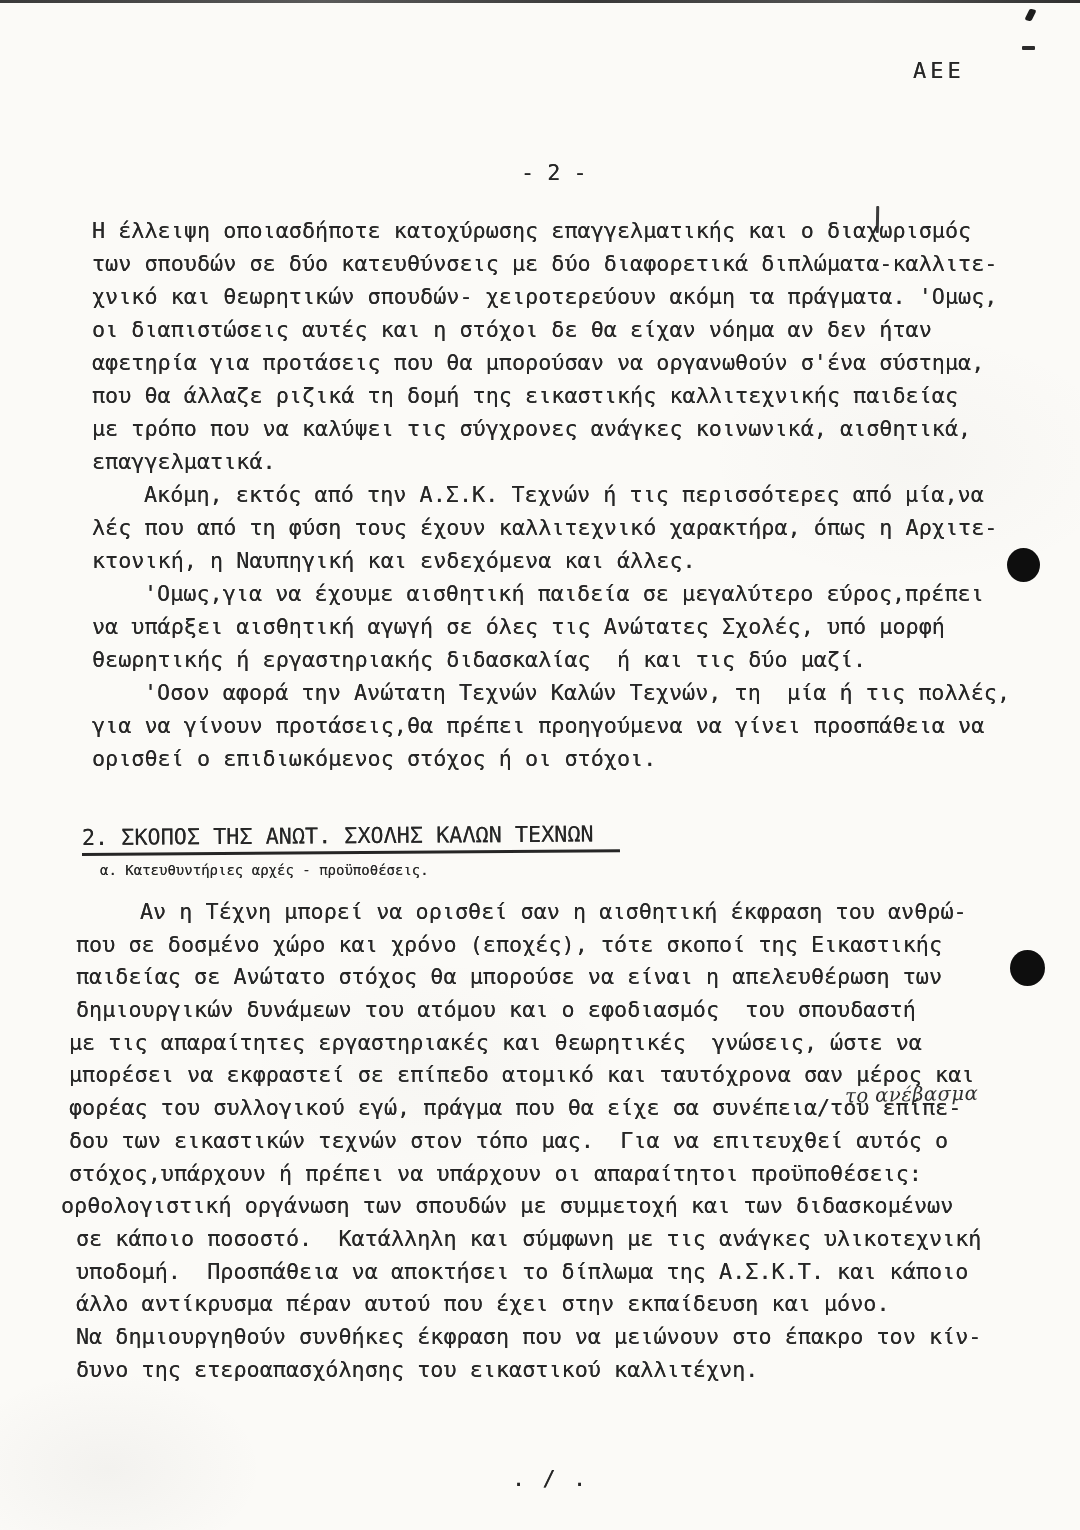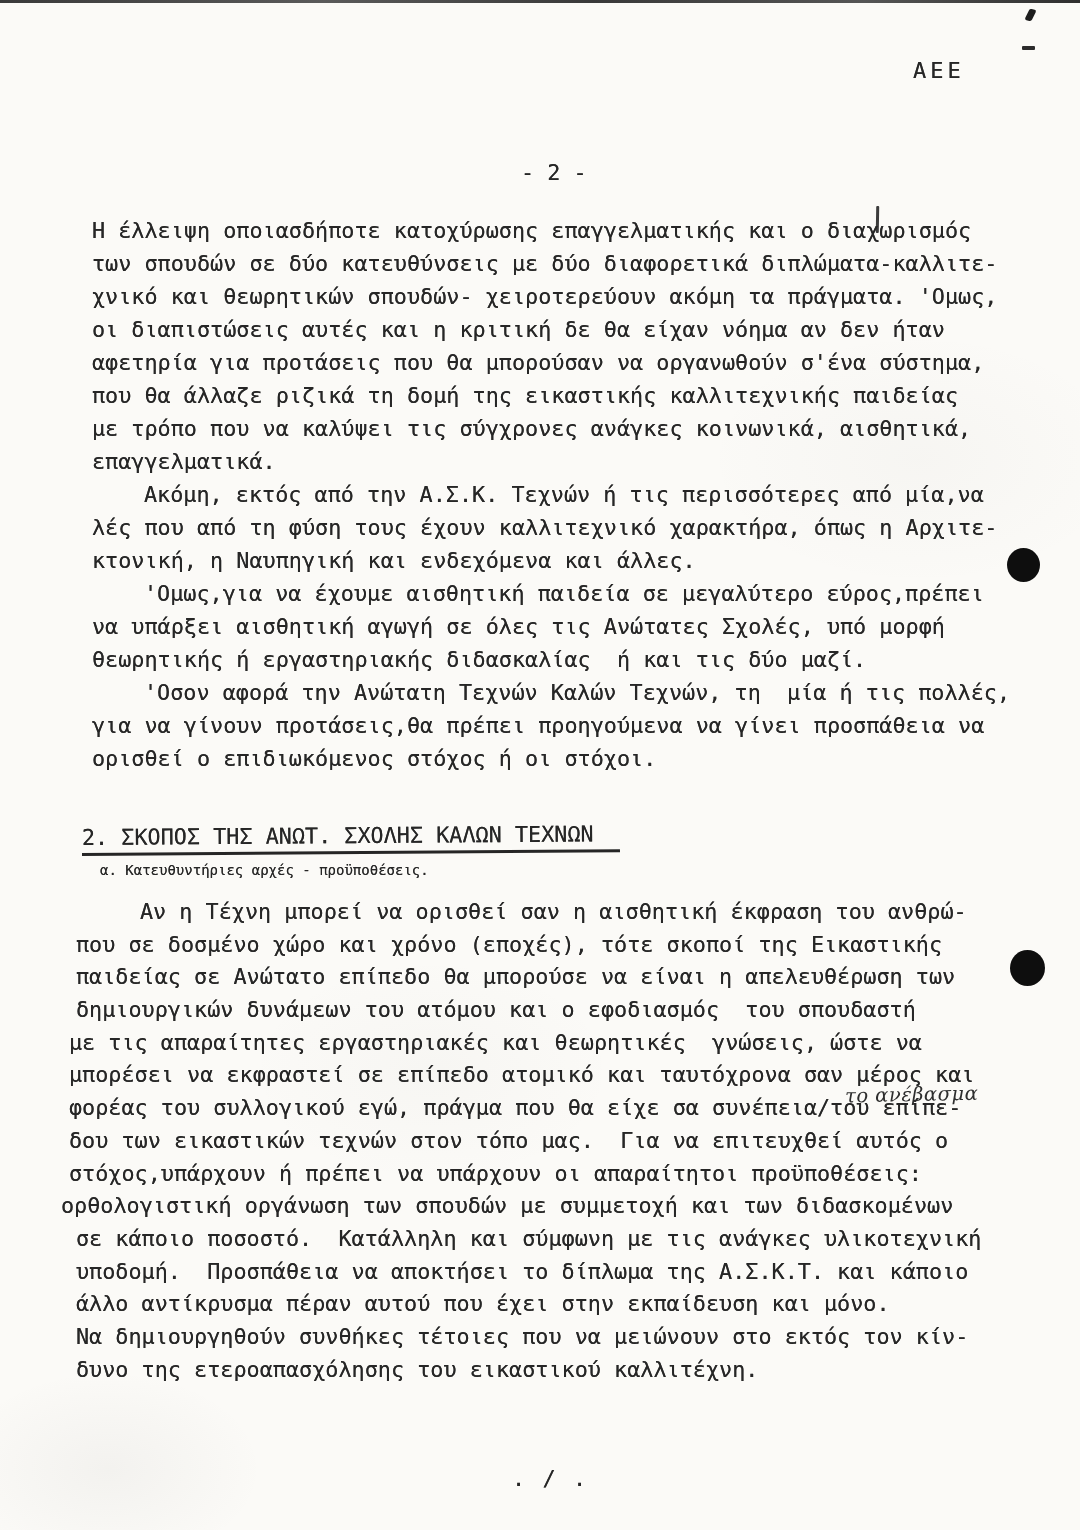--- a/index.html
+++ b/index.html
@@ -93,21 +93,21 @@
   <div class="stray-tick"></div>
 
   <div class="header-right">AEE</div>
 
   <div class="page-number">- 2 -</div>
 
   <div class="tblock block-a">
       <div class="tline">Η έλλειψη οποιασδήποτε κατοχύρωσης επαγγελματικής και ο διαχωρισμός</div>
       <div class="tline">των σπουδών σε δύο κατευθύνσεις με δύο διαφορετικά διπλώματα-καλλιτε-</div>
       <div class="tline">χνικό και θεωρητικών σπουδών- χειροτερεύουν ακόμη τα πράγματα. 'Ομως,</div>
-      <div class="tline">οι διαπιστώσεις αυτές και η κριτική δε θα είχαν νόημα αν δεν ήταν</div>
+      <div class="tline">οι διαπιστώσεις αυτές και η στόχοι δε θα είχαν νόημα αν δεν ήταν</div>
       <div class="tline">αφετηρία για προτάσεις που θα μπορούσαν να οργανωθούν σ'ένα σύστημα,</div>
       <div class="tline">που θα άλλαζε ριζικά τη δομή της εικαστικής καλλιτεχνικής παιδείας</div>
       <div class="tline">με τρόπο που να καλύψει τις σύγχρονες ανάγκες κοινωνικά, αισθητικά,</div>
       <div class="tline">επαγγελματικά.</div>
       <div class="tline indent">Ακόμη, εκτός από την Α.Σ.Κ. Τεχνών ή τις περισσότερες από μία,να</div>
       <div class="tline">λές που από τη φύση τους έχουν καλλιτεχνικό χαρακτήρα, όπως η Αρχιτε-</div>
       <div class="tline">κτονική, η Ναυπηγική και ενδεχόμενα και άλλες.</div>
       <div class="tline indent">'Ομως,για να έχουμε αισθητική παιδεία σε μεγαλύτερο εύρος,πρέπει</div>
       <div class="tline">να υπάρξει αισθητική αγωγή σε όλες τις Ανώτατες Σχολές, υπό μορφή</div>
       <div class="tline">θεωρητικής ή εργαστηριακής διδασκαλίας  ή και τις δύο μαζί.</div>
@@ -118,32 +118,32 @@
 
   <div class="heading">
     <span class="heading-text">2. ΣΚΟΠΟΣ ΤΗΣ ΑΝΩΤ. ΣΧΟΛΗΣ ΚΑΛΩΝ ΤΕΧΝΩΝ</span>
   </div>
 
   <div class="subheading">α. Κατευθυντήριες αρχές - προϋποθέσεις.</div>
 
   <div class="tblock block-b">
       <div class="tline indent">Αν η Τέχνη μπορεί να ορισθεί σαν η αισθητική έκφραση του ανθρώ-</div>
       <div class="tline">που σε δοσμένο χώρο και χρόνο (εποχές), τότε σκοποί της Εικαστικής</div>
-      <div class="tline">παιδείας σε Ανώτατο επίπεδο θα μπορούσε να είναι η απελευθέρωση των</div>
+      <div class="tline">παιδείας σε Ανώτατο στόχος θα μπορούσε να είναι η απελευθέρωση των</div>
       <div class="tline">δημιουργικών δυνάμεων του ατόμου και ο εφοδιασμός  του σπουδαστή</div>
       <div class="tline">με τις απαραίτητες εργαστηριακές και θεωρητικές  γνώσεις, ώστε να</div>
       <div class="tline">μπορέσει να εκφραστεί σε επίπεδο ατομικό και ταυτόχρονα σαν μέρος και</div>
       <div class="tline">φορέας του συλλογικού εγώ, πράγμα που θα είχε σα συνέπεια/του επίπε-</div>
       <div class="tline">δου των εικαστικών τεχνών στον τόπο μας.  Για να επιτευχθεί αυτός ο</div>
       <div class="tline">στόχος,υπάρχουν ή πρέπει να υπάρχουν οι απαραίτητοι προϋποθέσεις:</div>
       <div class="tline">ορθολογιστική οργάνωση των σπουδών με συμμετοχή και των διδασκομένων</div>
       <div class="tline">σε κάποιο ποσοστό.  Κατάλληλη και σύμφωνη με τις ανάγκες υλικοτεχνική</div>
       <div class="tline">υποδομή.  Προσπάθεια να αποκτήσει το δίπλωμα της Α.Σ.Κ.Τ. και κάποιο</div>
       <div class="tline">άλλο αντίκρυσμα πέραν αυτού που έχει στην εκπαίδευση και μόνο.</div>
-      <div class="tline">Να δημιουργηθούν συνθήκες τέτοιες που να μειώνουν στο εκτός τον κίν-</div>
+      <div class="tline">Να δημιουργηθούν συνθήκες έκφραση που να μειώνουν στο έπακρο τον κίν-</div>
       <div class="tline">δυνο της ετεροαπασχόλησης του εικαστικού καλλιτέχνη.</div>
     </div>
 
   <div class="hand-note">το ανέβασμα</div>
 
   <div class="punch-dot dot1"></div>
   <div class="punch-dot dot2"></div>
 
   <div class="footer-mark">. / .</div>
 

